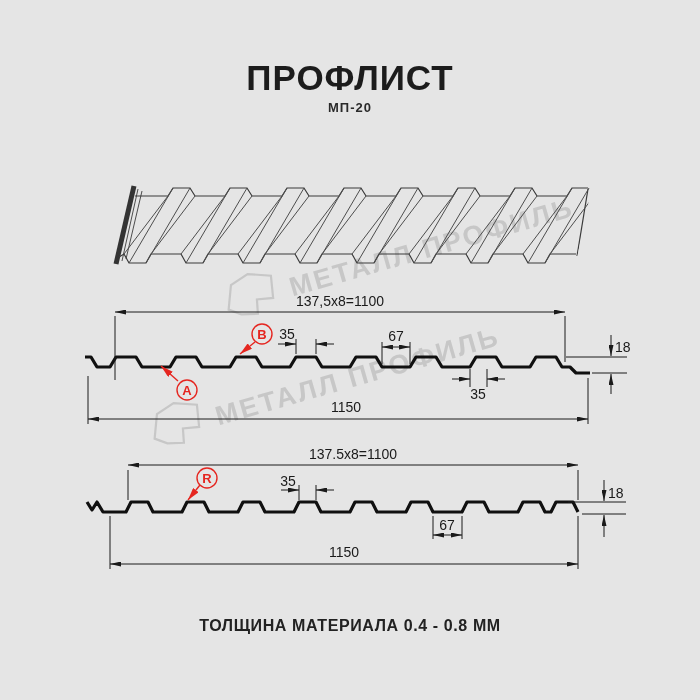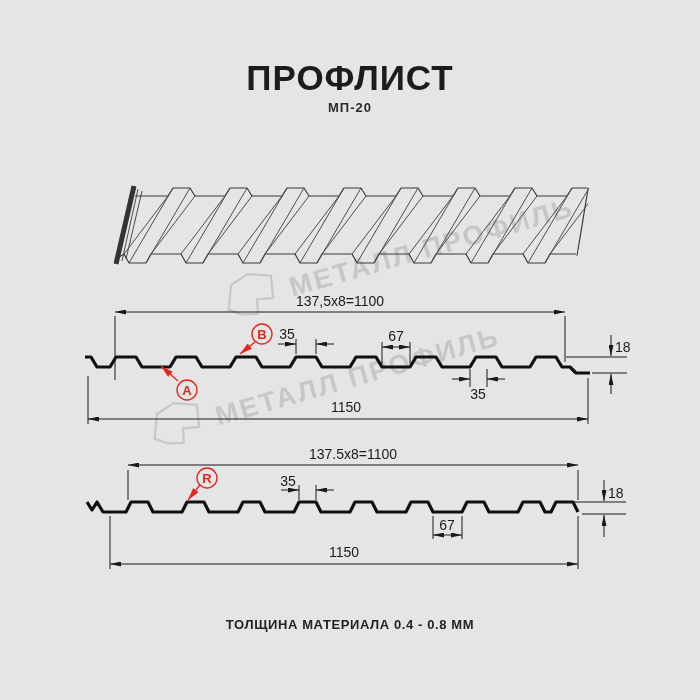--- a/index.html
+++ b/index.html
@@ -3,21 +3,21 @@
 <meta charset="utf-8">
 <style>
   html,body{margin:0;padding:0;background:#ffffff;}
   #page{position:relative;width:700px;height:700px;background:#e5e5e5;overflow:hidden;
         font-family:Liberation Sans, sans-serif;}
   .title{position:absolute;top:58px;left:0;right:0;text-align:center;
          font-size:35px;font-weight:800;letter-spacing:1px;color:#1c1c1c;}
   .subtitle{position:absolute;top:100px;left:0;right:0;text-align:center;
          font-size:13px;font-weight:700;letter-spacing:1px;color:#2a2a2a;}
   .footer{position:absolute;top:617px;left:0;right:0;text-align:center;
-         font-size:13px;font-weight:600;letter-spacing:0.6px;color:#222;}
+         font-size:16px;font-weight:600;letter-spacing:0.6px;color:#222;}
   svg{position:absolute;top:0;left:0;}
   .dimtxt{font-size:14px;fill:#1a1a1a;}
   .lbltxt{font-size:13px;font-weight:700;fill:#e52620;}
   .wmtxt{font-size:27px;font-weight:700;letter-spacing:2.5px;fill:#c7c7c7;}
   .thin{stroke:#1a1a1a;stroke-width:1;fill:none;}
   .thick{stroke:#101010;stroke-width:3.2;fill:none;stroke-linejoin:round;}
   .red{stroke:#e52620;stroke-width:1.4;fill:none;}
   .sheetline{stroke:#4d4d4d;stroke-width:1;}
   .sheetedge{stroke:#3a3a3a;stroke-width:1.2;fill:none;}
 </style>

